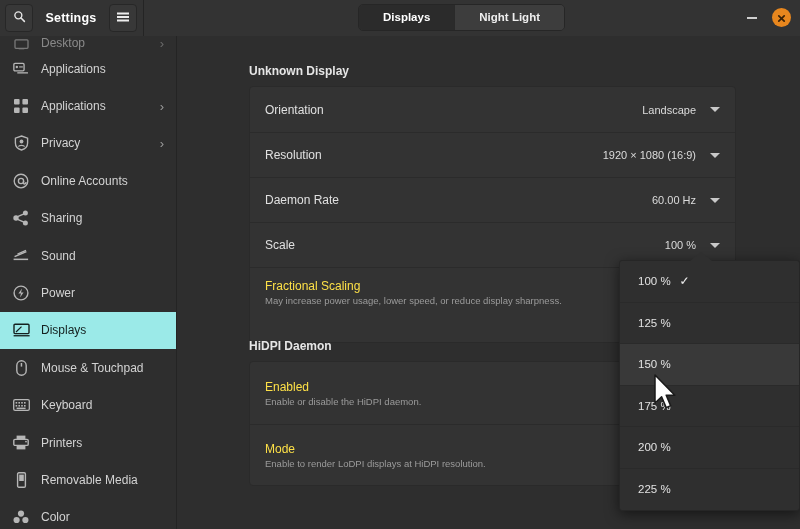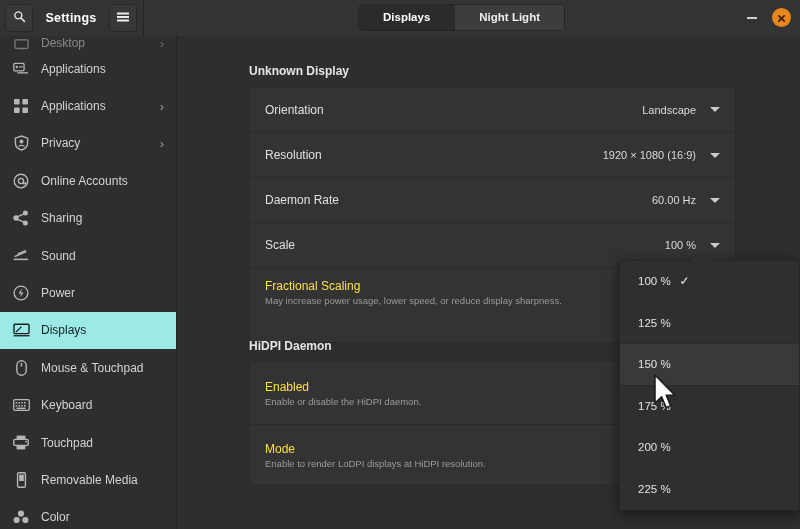--- a/index.html
+++ b/index.html
@@ -405,21 +405,21 @@
 
     <div class="side-item">
       <span class="ico">
         <svg width="16" height="15" viewBox="0 0 16 15">
             <rect x="3.6" y="0.6" width="8.8" height="3.4" fill="currentColor"></rect>
             <rect x="0.8" y="4.4" width="14.4" height="6" rx="1.2" fill="none" stroke="currentColor" stroke-width="1.4"></rect>
             <rect x="3.6" y="10.6" width="8.8" height="3.8" fill="currentColor"></rect>
             <circle cx="13" cy="6.6" r="0.9" fill="currentColor"></circle>
           </svg>
       </span>
-      <span class="lbl">Touchpad</span>
+      <span class="lbl">Printers</span>
     </div>
 
     <div class="side-item">
       <span class="ico">
         <svg width="11" height="16" viewBox="0 0 11 16">
             <rect x="1.6" y="0.8" width="7.8" height="14.4" rx="1.2" fill="none" stroke="currentColor" stroke-width="1.4"></rect>
             <rect x="3.2" y="2.6" width="4.6" height="6.4" fill="currentColor"></rect>
           </svg>
       </span>
       <span class="lbl">Removable Media</span>

